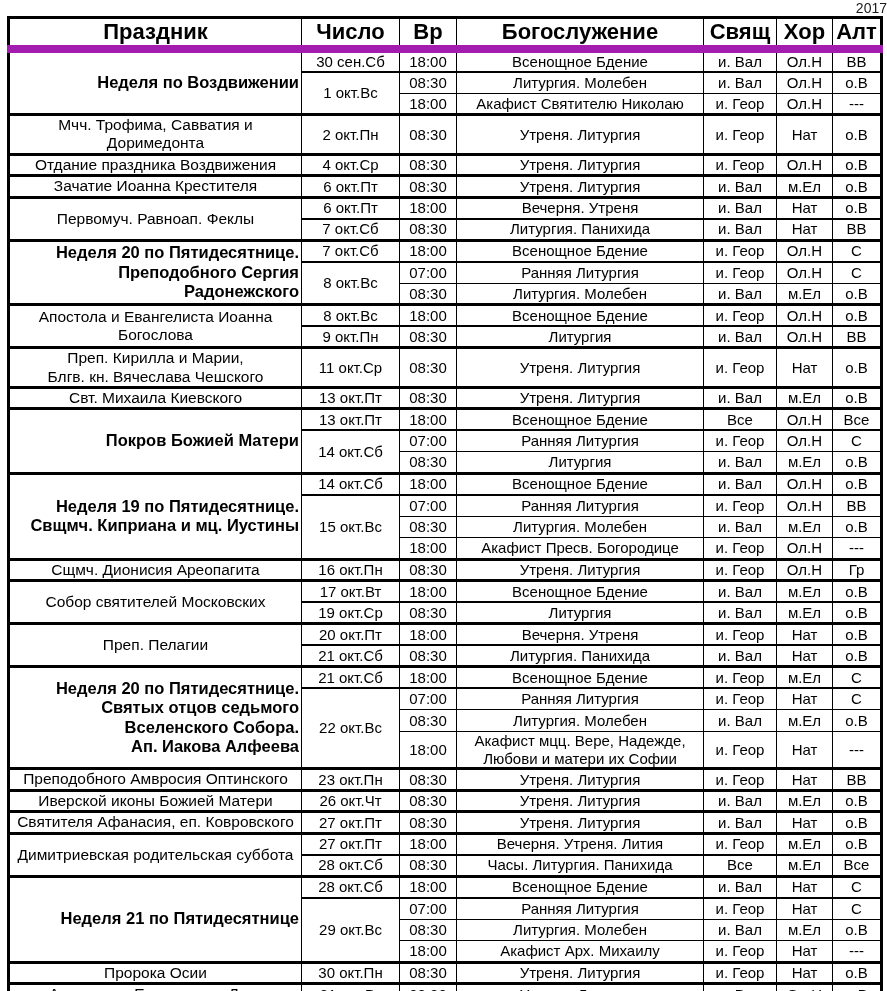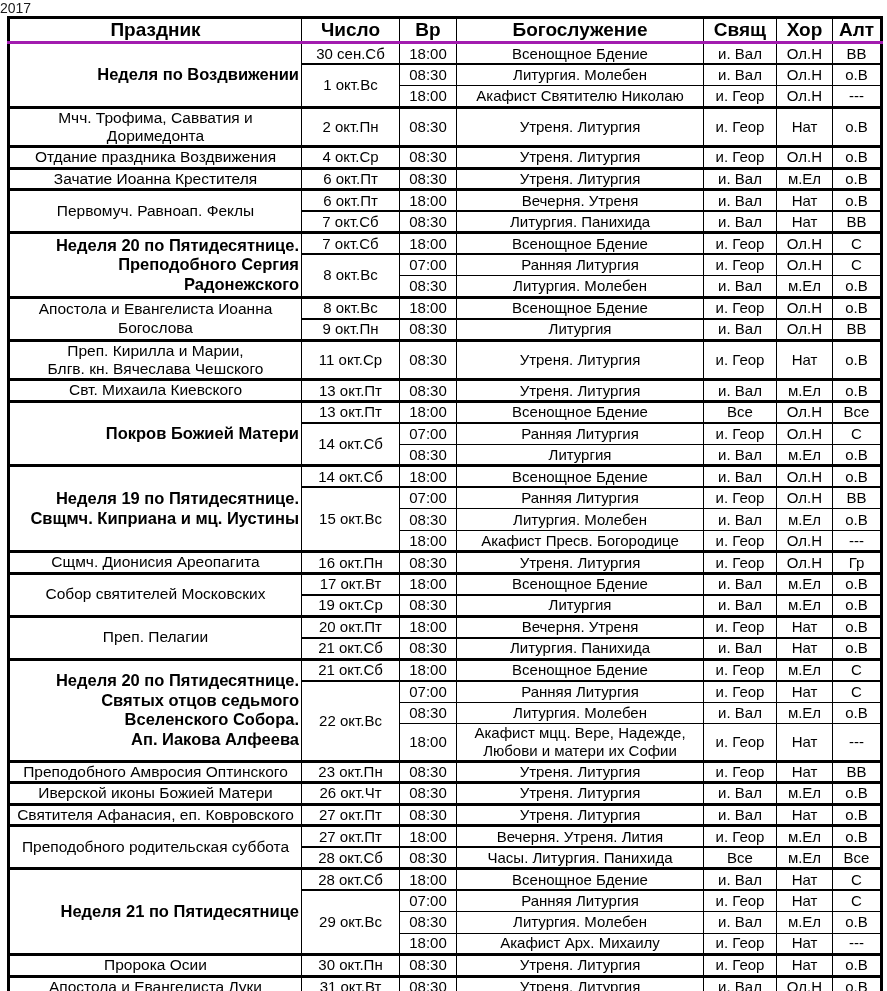--- a/index.html
+++ b/index.html
@@ -12,21 +12,21 @@
     font-family: "Liberation Sans", sans-serif;
     color: #000000;
   }
   .page {
     width: 887px;
     height: 991px;
     box-sizing: border-box;
     overflow: hidden;
   }
   .year-title {
-    text-align: left;
+    text-align: right;
     font-size: 14px;
     line-height: 16px;
     height: 16px;
     color: #1a1a1a;
   }
   table.schedule {
     border-collapse: collapse;
     table-layout: fixed;
     width: 873px;
     margin-left: 7px;
@@ -42,23 +42,23 @@
 
   th, td {
     border: 1.5px solid #000;
     text-align: center;
     vertical-align: middle;
     padding: 0 2px;
     overflow: hidden;
   }
   thead tr { height: 25px; }
   thead th {
-    font-size: 19px;
+    font-size: 22px;
     font-weight: bold;
-    border-bottom: 3px solid #a21caf;
+    border-bottom: 8px solid #a21caf;
   }
   tbody tr { height: 21.5px; }
   tbody td {
     font-size: 15px;
     line-height: 1.18;
   }
   td.holiday {
     white-space: pre-line;
     font-size: 15.5px;
   }
@@ -386,21 +386,21 @@
         <tr class="group-start">
           <td rowspan="1" class="holiday">Святителя Афанасия, еп. Ковровского</td>
           <td rowspan="1" class="date">27 окт.Пт</td>
           <td class="time">08:30</td>
           <td class="service">Утреня. Литургия</td>
           <td class="priest">и. Вал</td>
           <td class="choir">Нат</td>
           <td class="altar">о.В</td>
         </tr>
         <tr class="group-start">
-          <td rowspan="2" class="holiday">Преподобного родительская суббота</td>
+          <td rowspan="2" class="holiday">Димитриевская родительская суббота</td>
           <td rowspan="1" class="date">27 окт.Пт</td>
           <td class="time">18:00</td>
           <td class="service">Вечерня. Утреня. Лития</td>
           <td class="priest">и. Геор</td>
           <td class="choir">м.Ел</td>
           <td class="altar">о.В</td>
         </tr>
         <tr class="date-start">
           <td rowspan="1" class="date">28 окт.Сб</td>
           <td class="time">08:30</td>

